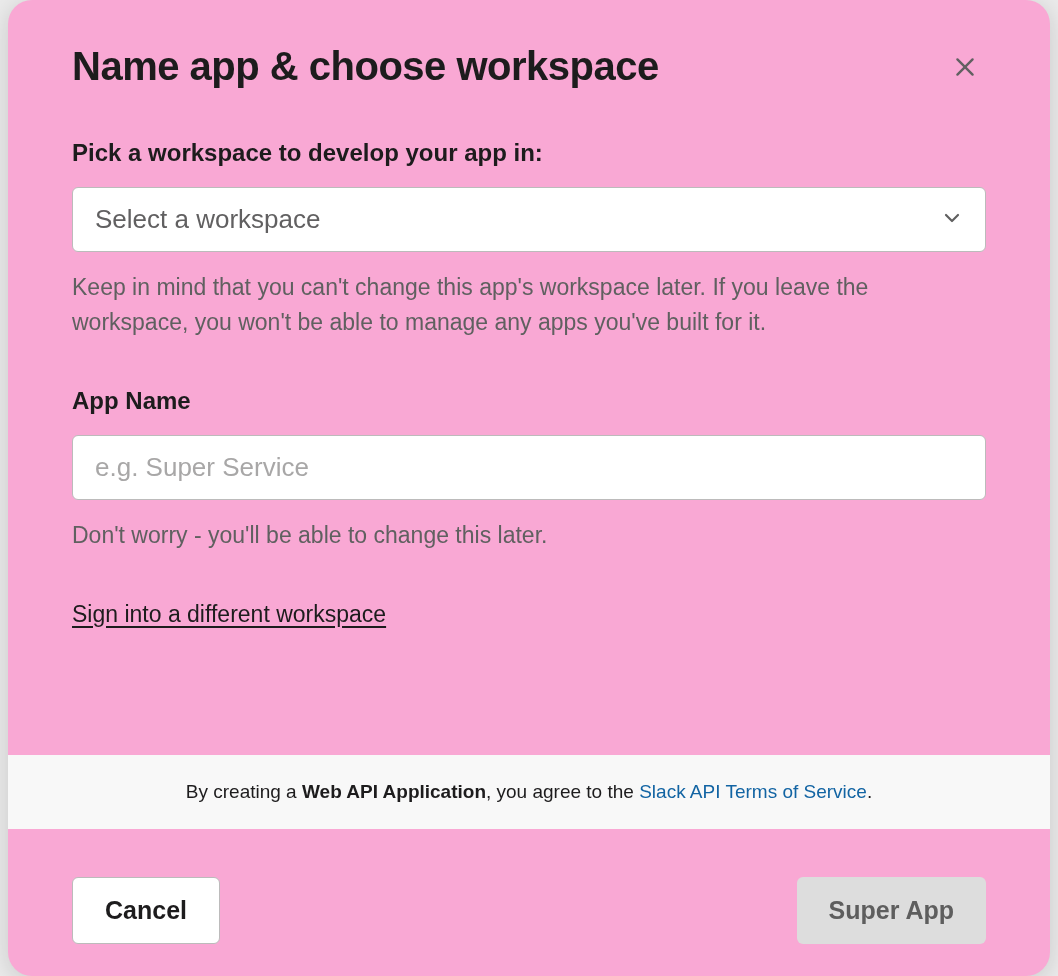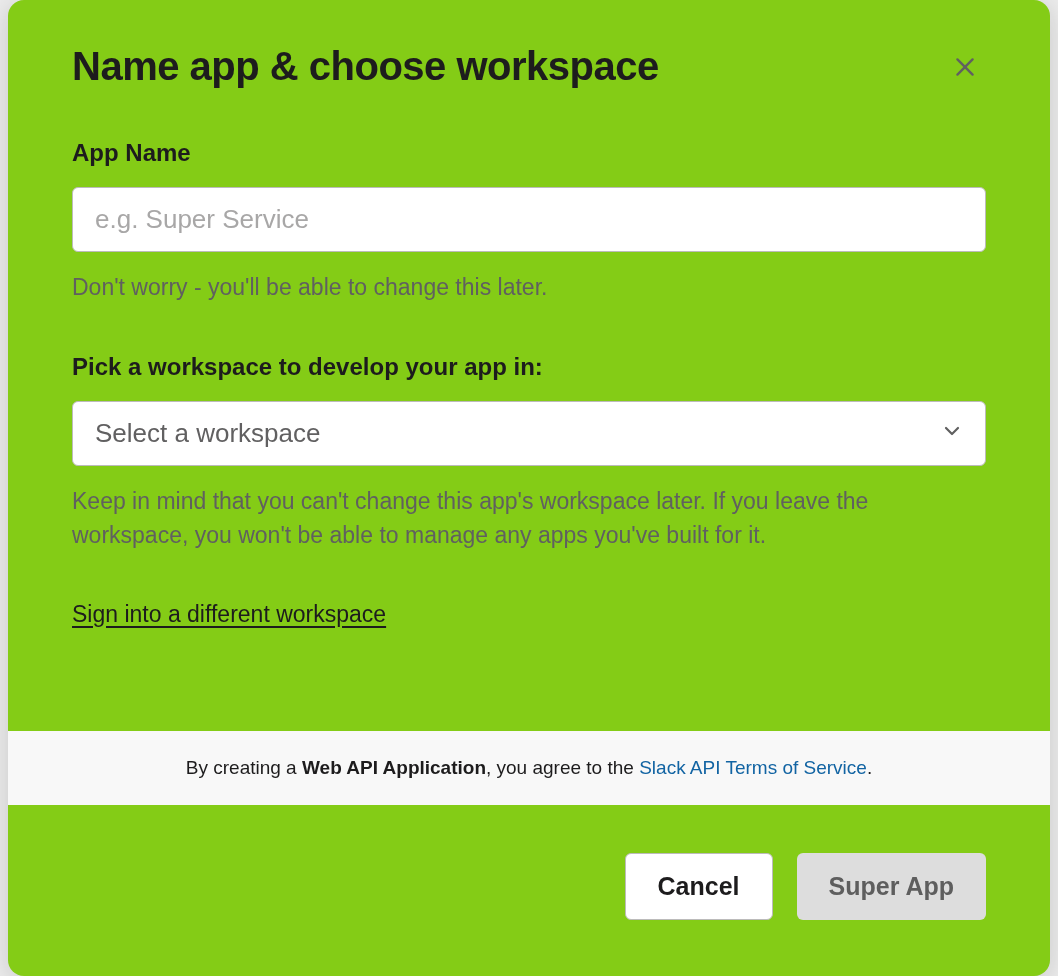--- a/index.html
+++ b/index.html
@@ -22,22 +22,22 @@
       inset: 0;
       background: rgba(0,0,0,0.05);
     }
     
     .modal {
       position: absolute;
       top: 0;
       left: 8px;
       right: 8px;
       bottom: 0;
-      background: #84cc16;
-      border-radius: 16px;
+      background: #f9a8d4;
+      border-radius: 24px;
       box-shadow: 0 4px 24px rgba(0,0,0,0.15);
       display: flex;
       flex-direction: column;
     }
     
     .modal-header {
       display: flex;
       align-items: flex-start;
       justify-content: space-between;
       padding: 42px 64px 0 64px;
@@ -162,23 +162,23 @@
     }
     
     .terms-link {
       color: #1264a3;
       text-decoration: none;
       cursor: pointer;
     }
     
     .modal-footer {
       display: flex;
-      justify-content: flex-end;
+      justify-content: space-between;
       gap: 24px;
-      padding: 48px 64px 56px 64px;
+      padding: 48px 64px 32px 64px;
     }
     
     .btn {
       padding: 18px 32px;
       font-size: 25px;
       font-weight: 700;
       border-radius: 6px;
       cursor: pointer;
       border: none;
     }
@@ -207,40 +207,40 @@
       <span>
         <svg viewBox="0 0 24 24" fill="none" stroke="currentColor" stroke-width="2.2" stroke-linecap="round">
           <line x1="5" y1="5" x2="19" y2="19"></line>
           <line x1="19" y1="5" x2="5" y2="19"></line>
         </svg>
       </span>
     </button>
   </div>
 
   <div class="modal-body">
-
-    <div class="form-group">
-      <label class="form-label">App Name</label>
-      <input type="text" class="text-input" placeholder="e.g. Super Service" style="">
-      <p class="help-text">Don't worry - you'll be able to change this later.</p>
-    </div>
 
     <div class="form-group">
       <label class="form-label">Pick a workspace to develop your app in:</label>
       <div class="select-wrap">
         <button type="button" class="select-input">Select a workspace</button>
         <span class="select-chevron">
           <svg viewBox="0 0 24 24" fill="none" stroke="currentColor" stroke-width="2.2" stroke-linecap="round" stroke-linejoin="round">
             <polyline points="6 9 12 15 18 9"></polyline>
           </svg>
         </span>
       </div>
       <p class="help-text">Keep in mind that you can't change this app's workspace later. If you leave the workspace, you won't be able to manage any apps you've built for it.</p>
     </div>
 
+    <div class="form-group">
+      <label class="form-label">App Name</label>
+      <input type="text" class="text-input" placeholder="e.g. Super Service" style="">
+      <p class="help-text">Don't worry - you'll be able to change this later.</p>
+    </div>
+
     <a class="link">Sign into a different workspace</a>
 
   </div>
 
   <div class="terms-bar">
     <span>By creating a </span><span class="bold">Web API Application</span><span>, you agree to the </span><a class="terms-link">Slack API Terms of Service</a><span>.</span>
   </div>
 
   <div class="modal-footer">
     <button class="btn btn-secondary">Cancel</button>

